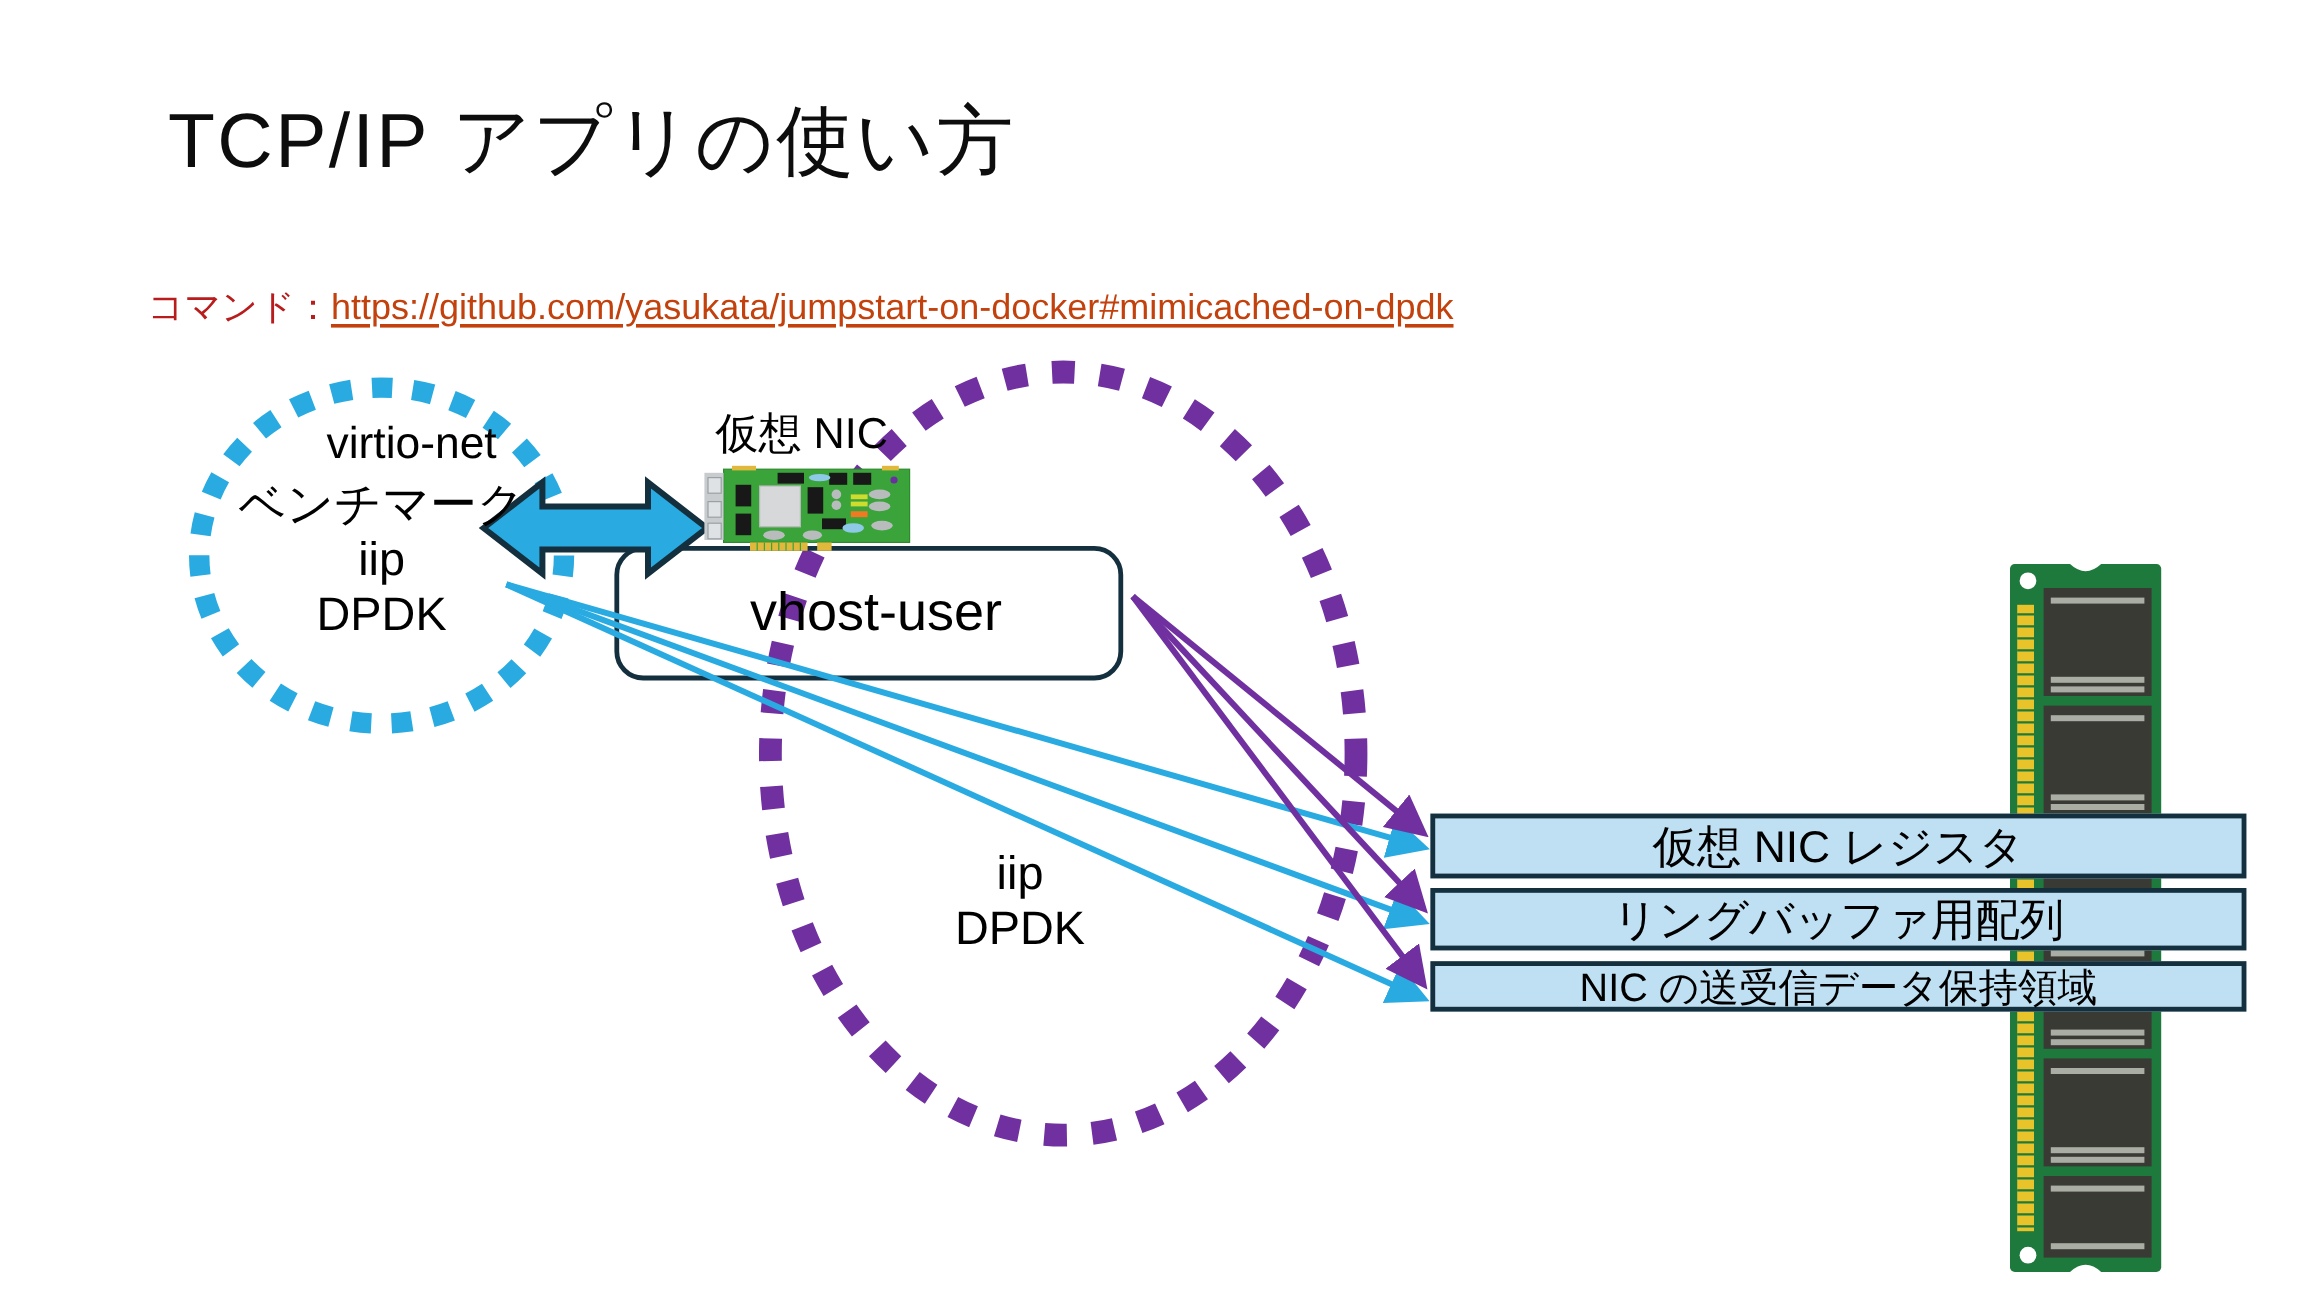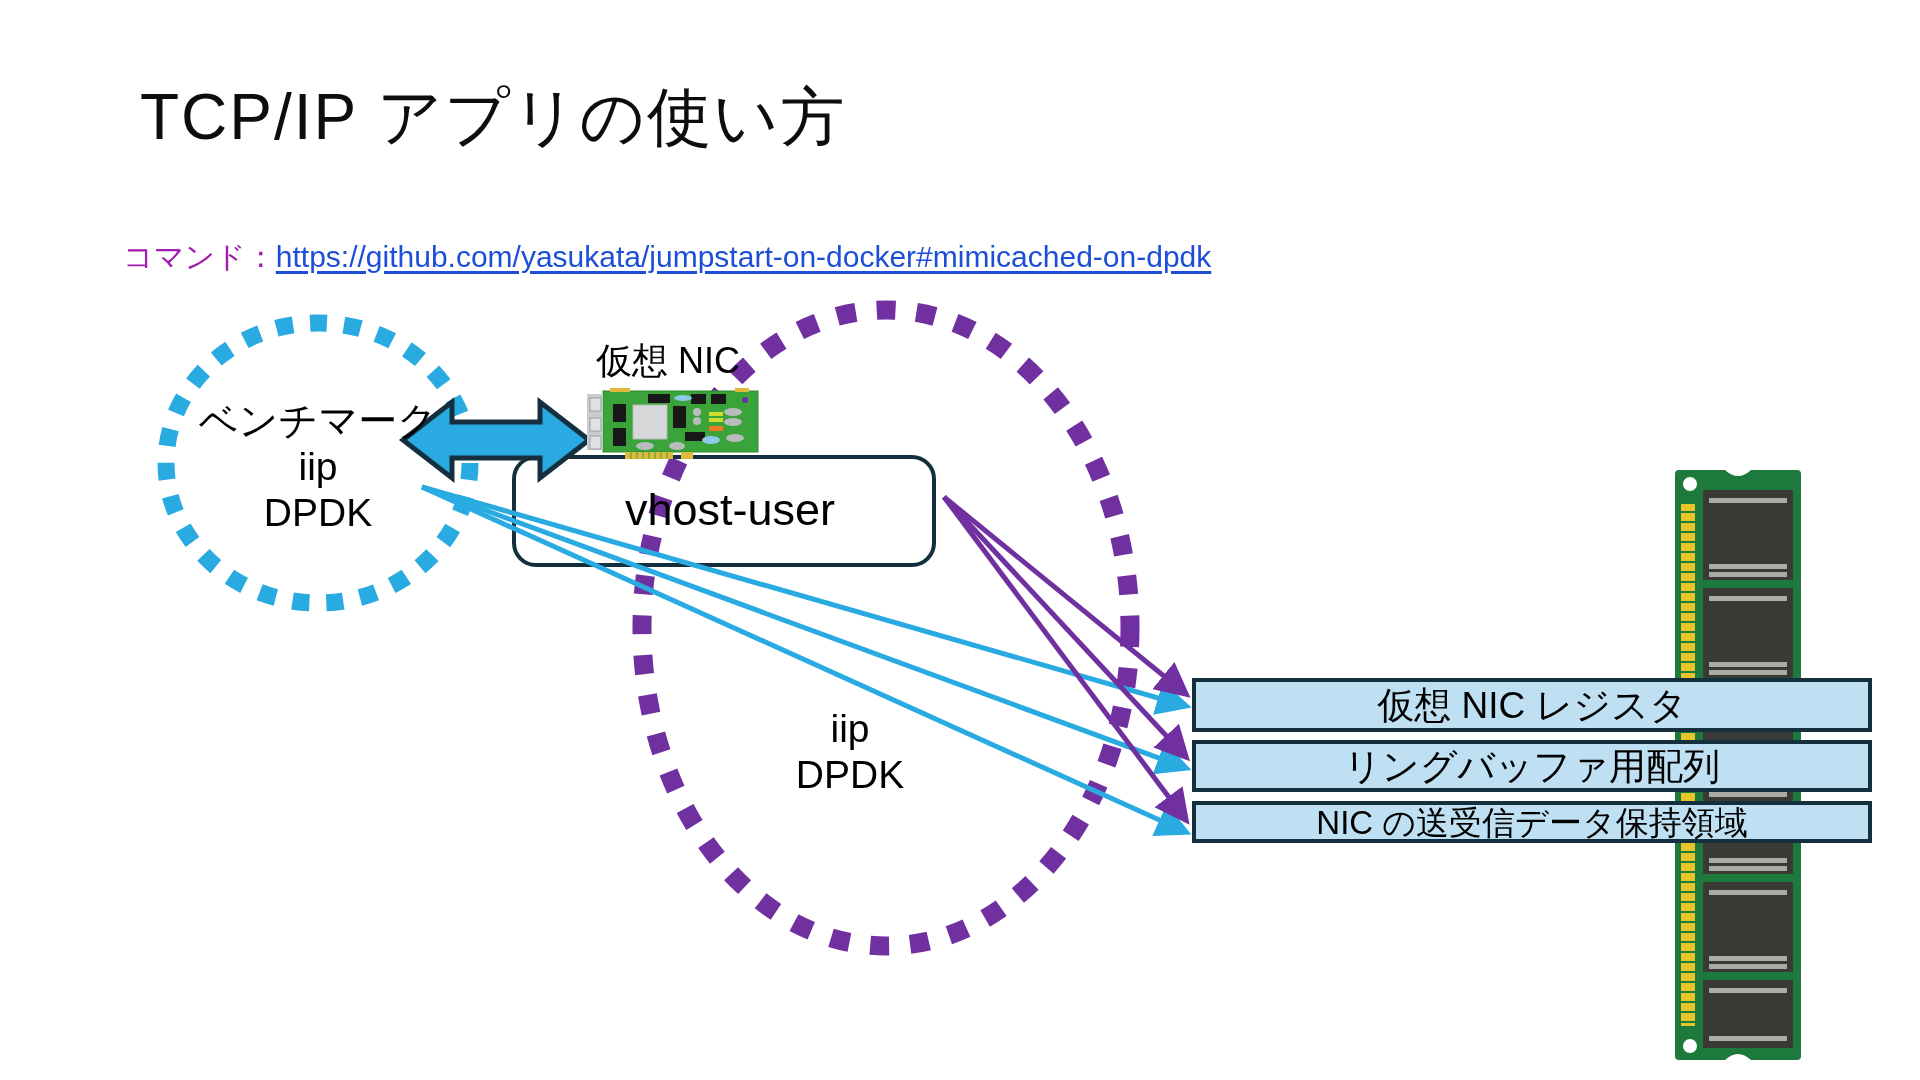--- a/index.html
+++ b/index.html
@@ -40,23 +40,23 @@
   
   .command-line {
     position: absolute;
     left: 123px;
     top: 239px;
     font-size: 30px;
     line-height: 1.2;
     white-space: nowrap;
     color: #0d0d0d;
   }
-  .command-label { color: #a21caf; }
+  .command-label { color: #b91c1c; }
   .command-url {
-    color: #1d4ed8;
+    color: #c2410c;
     text-decoration: underline;
     text-underline-offset: 4px;
     margin-top: 40px;
   }
 
   
   #canvas {
     position: absolute;
     left: 0; top: 0;
     width: 1920px;
@@ -324,20 +324,21 @@
       <ellipse cx="148" cy="24" rx="9" ry="4" fill="#b9bcbd"></ellipse>
       <ellipse cx="148" cy="34" rx="9" ry="4" fill="#b9bcbd"></ellipse>
       <ellipse cx="150" cy="50" rx="9" ry="4" fill="#b9bcbd"></ellipse>
       <ellipse cx="126" cy="52" rx="9" ry="4" fill="#8fc9e8"></ellipse>
       <ellipse cx="60" cy="58" rx="9" ry="4" fill="#b9bcbd"></ellipse>
       <ellipse cx="92" cy="58" rx="8" ry="4" fill="#b9bcbd"></ellipse>
       <circle cx="160" cy="12" r="3" fill="#6b2fa0"></circle>
     </g>
   </svg>
 
+  <div class="diagram-text label-virtio-net">virtio-net</div>
 
   <div class="diagram-text left-circle-text">
     <div>ベンチマーク</div>
     <div>iip</div>
     <div>DPDK</div>
   </div>
 
   <div class="diagram-text label-kaso-nic">仮想 NIC</div>
 
   <div class="diagram-text label-vhost-user">vhost-user</div>

